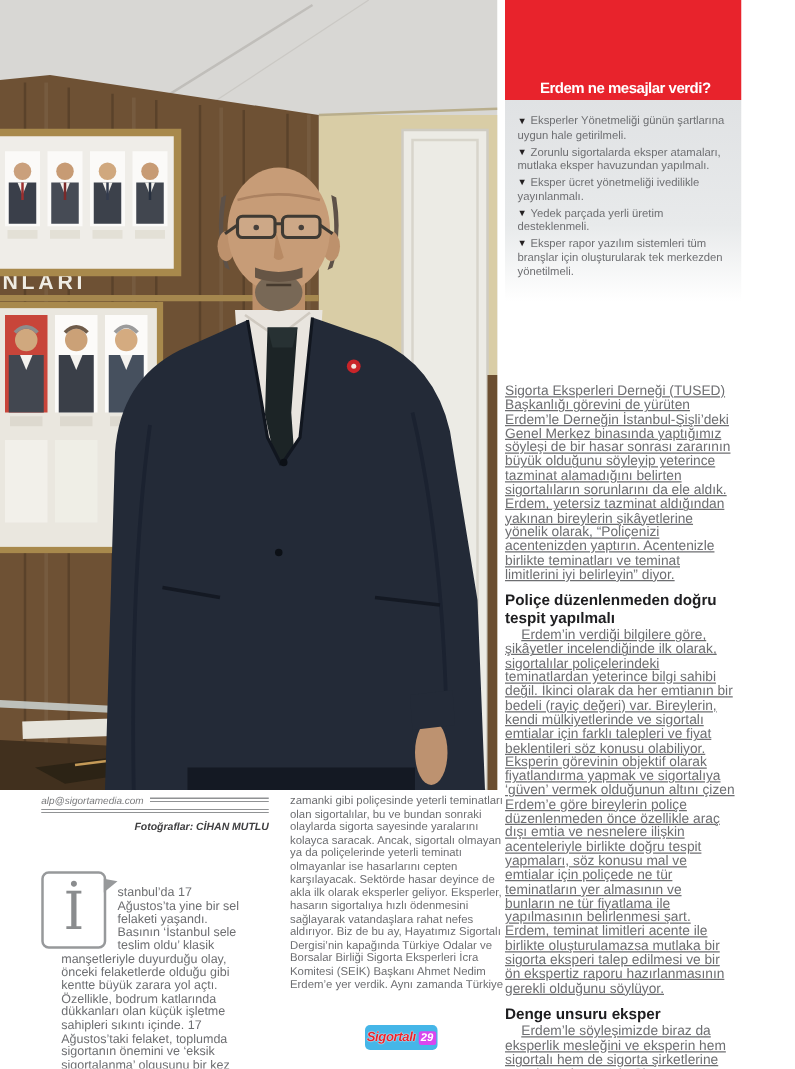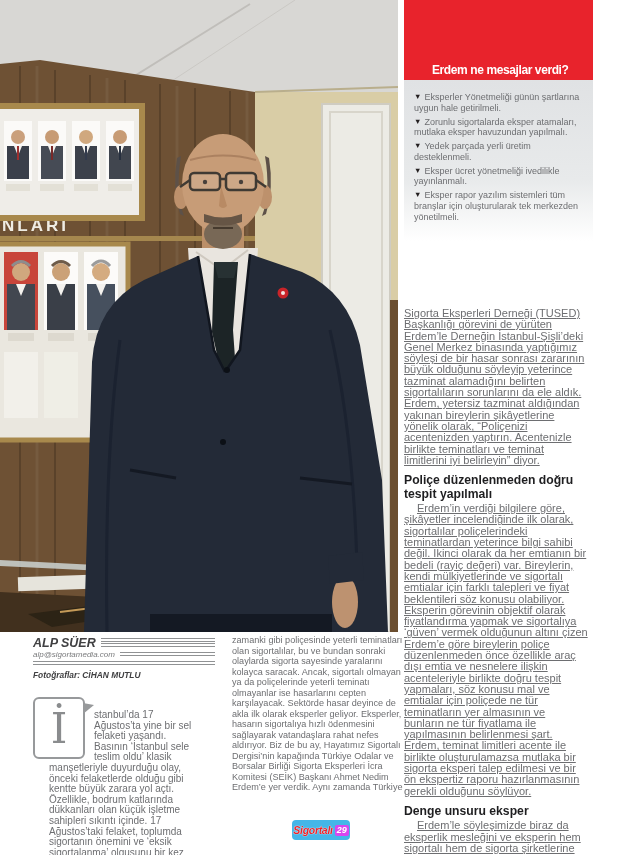--- a/index.html
+++ b/index.html
@@ -31,21 +31,21 @@
   .byline{position:absolute;left:33px;top:636px;width:182px;}
   .row{display:flex;align-items:center;}
   .rule{flex:1;margin-left:5px;
         background:repeating-linear-gradient(to bottom,#909294 0,#909294 0.9px,transparent 0.9px,transparent 2.7px);}
   .author{font-size:12.5px;font-weight:bold;font-style:italic;color:#404042;white-space:nowrap;}
   .author-rule{height:10px;}
   .email{font-size:8px;font-style:italic;color:#7a7b7d;white-space:nowrap;}
   .email-rule{height:5px;}
   .full-rule{height:5px;margin-top:2px;
         background:repeating-linear-gradient(to bottom,#909294 0,#909294 0.9px,transparent 0.9px,transparent 2.7px);}
-  .credit{margin-top:4px;font-size:8.4px;font-weight:bold;font-style:italic;color:#404042;}
+  .credit{margin-top:4px;text-align:right;font-size:8.4px;font-weight:bold;font-style:italic;color:#404042;}
 
   
   .intro-col{position:absolute;left:33px;top:694px;width:184px;}
   .intro-col p{margin:16px;font-size:10px;line-height:10.6px;color:#6d6e71;}
   .dropcap-box{float:left;width:48px;height:58px;border:2.5px solid #97999b;border-radius:6px;
                margin:3px 9px 2px 0;position:relative;display:flex;align-items:center;justify-content:center;
                font-family:"DejaVu Serif",serif;font-size:42px;color:#8a8c8e;}
   .dropcap-box:after{content:"";position:absolute;top:4px;right:-11px;width:0;height:0;
                border-left:11px solid #97999b;border-top:2px solid transparent;border-bottom:9px solid transparent;}
 
@@ -212,44 +212,40 @@
   </div>
 
   <div class="gray-box">
       <div class="bullet">
       <span class="tri">▼</span><span>Eksperler Yönetmeliği günün şartlarına uygun hale getirilmeli.</span>
     </div>
       <div class="bullet">
       <span class="tri">▼</span><span>Zorunlu sigortalarda eksper atamaları, mutlaka eksper havuzundan yapılmalı.</span>
     </div>
       <div class="bullet">
+      <span class="tri">▼</span><span>Eksper ücret yönetmeliği ivedilikle yayınlanmalı.</span>
+    </div>
+      <div class="bullet">
       <span class="tri">▼</span><span>Yedek parçada yerli üretim desteklenmeli.</span>
-    </div>
-      <div class="bullet">
-      <span class="tri">▼</span><span>Eksper ücret yönetmeliği ivedilikle yayınlanmalı.</span>
     </div>
       <div class="bullet">
       <span class="tri">▼</span><span>Eksper rapor yazılım sistemleri tüm branşlar için oluşturularak tek merkezden yönetilmeli.</span>
     </div>
     </div>
 
   <div class="right-col">
     <p>Sigorta Eksperleri Derneği (TUSED) Başkanlığı görevini de yürüten Erdem’le Derneğin İstanbul-Şişli’deki Genel Merkez binasında yaptığımız söyleşi de bir hasar sonrası zararının büyük olduğunu söyleyip yeterince tazminat alamadığını belirten sigortalıların sorunlarını da ele aldık. Erdem, yetersiz tazminat aldığından yakınan bireylerin şikâyetlerine yönelik olarak, “Poliçenizi acentenizden yaptırın. Acentenizle birlikte teminatları ve teminat limitlerini iyi belirleyin” diyor.</p>
     <h3>Poliçe düzenlenmeden doğru tespit yapılmalı</h3>
     <p class="indent">Erdem’in verdiği bilgilere göre, şikâyetler incelendiğinde ilk olarak, sigortalılar poliçelerindeki teminatlardan yeterince bilgi sahibi değil. İkinci olarak da her emtianın bir bedeli (rayiç değeri) var. Bireylerin, kendi mülkiyetlerinde ve sigortalı emtialar için farklı talepleri ve fiyat beklentileri söz konusu olabiliyor. Eksperin görevinin objektif olarak fiyatlandırma yapmak ve sigortalıya ‘güven’ vermek olduğunun altını çizen Erdem’e göre bireylerin poliçe düzenlenmeden önce özellikle araç dışı emtia ve nesnelere ilişkin acenteleriyle birlikte doğru tespit yapmaları, söz konusu mal ve emtialar için poliçede ne tür teminatların yer almasının ve bunların ne tür fiyatlama ile yapılmasının belirlenmesi şart. Erdem, teminat limitleri acente ile birlikte oluşturulamazsa mutlaka bir sigorta eksperi talep edilmesi ve bir ön ekspertiz raporu hazırlanmasının gerekli olduğunu söylüyor.</p>
     <h3>Denge unsuru eksper</h3>
     <p class="indent">Erdem’le söyleşimizde biraz da eksperlik mesleğini ve eksperin hem sigortalı hem de sigorta şirketlerine yararlarını konuştuk. Sigorta sektöründe en temel bileşenin tüketicinin sigorta yaptırma isteği ve</p>
   </div>
 
   <div class="byline">
     <div class="row">
-      <span class="author">ALP SÜER</span>
-      <span class="rule author-rule"></span>
-    </div>
-    <div class="row">
       <span class="email">alp@sigortamedia.com</span>
       <span class="rule email-rule"></span>
     </div>
     <div class="full-rule"></div>
     <div class="credit">Fotoğraflar: CİHAN MUTLU</div>
   </div>
 
   <div class="intro-col">
     <span class="dropcap-box">İ</span>
     <p>stanbul’da 17 Ağustos’ta yine bir sel felaketi yaşandı. Basının ‘İstanbul sele teslim oldu’ klasik manşetleriyle duyurduğu olay, önceki felaketlerde olduğu gibi kentte büyük zarara yol açtı. Özellikle, bodrum katlarında dükkanları olan küçük işletme sahipleri sıkıntı içinde. 17 Ağustos’taki felaket, toplumda sigortanın önemini ve ‘eksik sigortalanma’ olgusunu bir kez daha gözler önüne serdi. Her</p>

